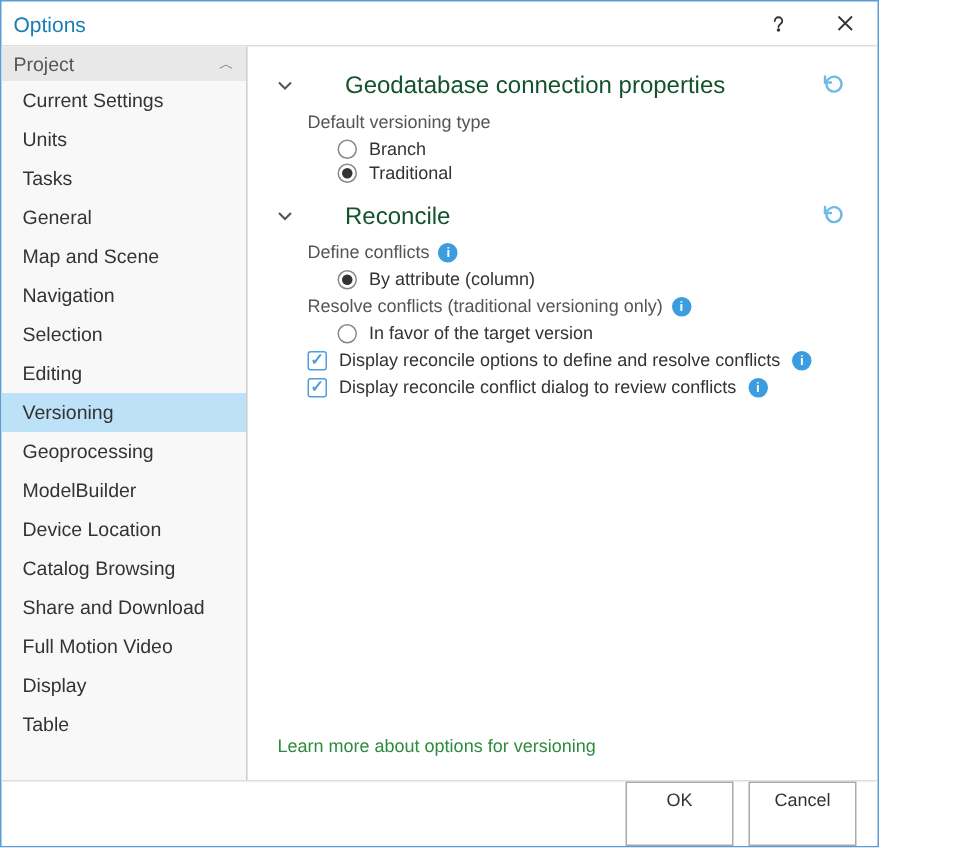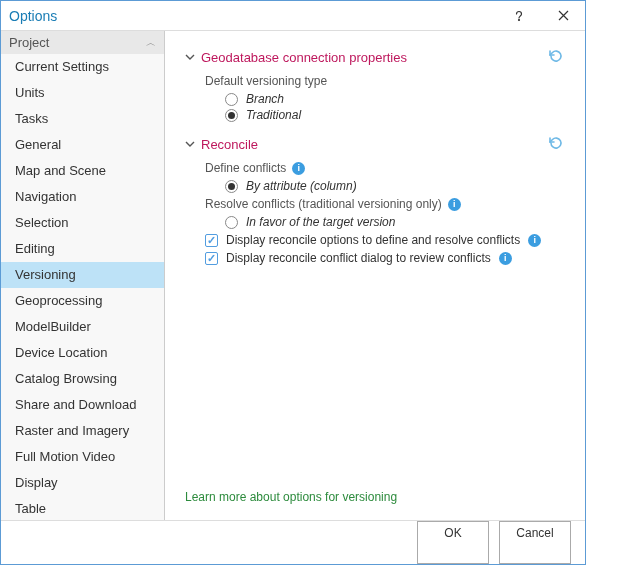--- a/index.html
+++ b/index.html
@@ -16,24 +16,24 @@
   .sidebar-item { padding: 4px 8px 4px 14px; color: #333; font-size: 13px; line-height: 18px; }
   .sidebar-item.selected { background: #bde2f7; }
   .sidebar::-webkit-scrollbar { width: 16px; }
   .sidebar::-webkit-scrollbar-track { background: #f0f0f0; }
   .sidebar::-webkit-scrollbar-thumb { background: #c8c8c8; border: 2px solid #f0f0f0; border-radius: 3px; }
   .main { flex: 1; padding: 16px 20px 8px 20px; display: flex; flex-direction: column; overflow: hidden; }
   .main-title { font-size: 14px; color: #444; margin-bottom: 16px; }
   .section { margin-bottom: 10px; }
   .section-header { display: flex; align-items: center; margin-bottom: 6px; }
   .section-toggle { margin-right: 6px; color: #555; }
-  .section-title { color: #be185d; font-size: 13px; flex: 1; }
+  .section-title { color: #14532d; font-size: 16px; flex: 1; margin-left: 29px; }
   .reset-icon svg { stroke: #6fb9e6; fill: none; }
   .sub-label { color: #555; font-size: 12px; margin-left: 20px; margin-top: 4px; margin-bottom: 4px; display: flex; align-items: center; gap: 6px; }
-  .option-row { display: flex; align-items: center; margin-left: 40px; margin-top: 2px; margin-bottom: 2px; font-size: 12px; color: #333; gap: 8px; font-style: italic; }
+  .option-row { display: flex; align-items: center; margin-left: 40px; margin-top: 2px; margin-bottom: 2px; font-size: 12px; color: #333; gap: 8px; }
   .check-row { display: flex; align-items: center; margin-left: 20px; margin-top: 4px; margin-bottom: 2px; font-size: 12px; color: #333; gap: 8px; }
   .radio, .check { width: 13px; height: 13px; border: 1px solid #888; border-radius: 50%; display: inline-flex; align-items: center; justify-content: center; flex-shrink: 0; }
   .radio.selected::after { content: ""; width: 7px; height: 7px; background: #333; border-radius: 50%; }
   .check { border-radius: 2px; background: #fff; }
   .check.selected { border-color: #529de0; }
   .check.selected::after { content: "✓"; color: #529de0; font-size: 11px; line-height: 11px; font-weight: bold; }
   .info-icon { width: 13px; height: 13px; border-radius: 50%; background: #3b9de0; color: #fff; font-size: 9px; font-weight: bold; display: inline-flex; align-items: center; justify-content: center; flex-shrink: 0; }
   .learn-more { color: #2d8b3d; font-size: 12px; margin-top: auto; margin-bottom: 8px; }
   .footer { height: 44px; display: flex; justify-content: flex-end; gap: 10px; padding: 0 14px; border-top: 1px solid #ddd; }
   .btn { min-width: 72px; padding: 4px 14px; border: 1px solid #aaa; background: #fff; font-size: 12px; color: #333; text-align: center; }
@@ -74,21 +74,20 @@
       <div class="sidebar-item">Map and Scene</div>
       <div class="sidebar-item">Navigation</div>
       <div class="sidebar-item">Selection</div>
       <div class="sidebar-item">Editing</div>
       <div class="sidebar-item selected">Versioning</div>
       <div class="sidebar-item">Geoprocessing</div>
       <div class="sidebar-item">ModelBuilder</div>
       <div class="sidebar-item">Device Location</div>
       <div class="sidebar-item">Catalog Browsing</div>
       <div class="sidebar-item">Share and Download</div>
-      <div class="sidebar-item">Raster and Imagery</div>
       <div class="sidebar-item">Full Motion Video</div>
       <div class="sidebar-item">Display</div>
       <div class="sidebar-item">Table</div>
 
     </div>
 
     <div class="main">
 
       <div class="section">
         <div class="section-header">

